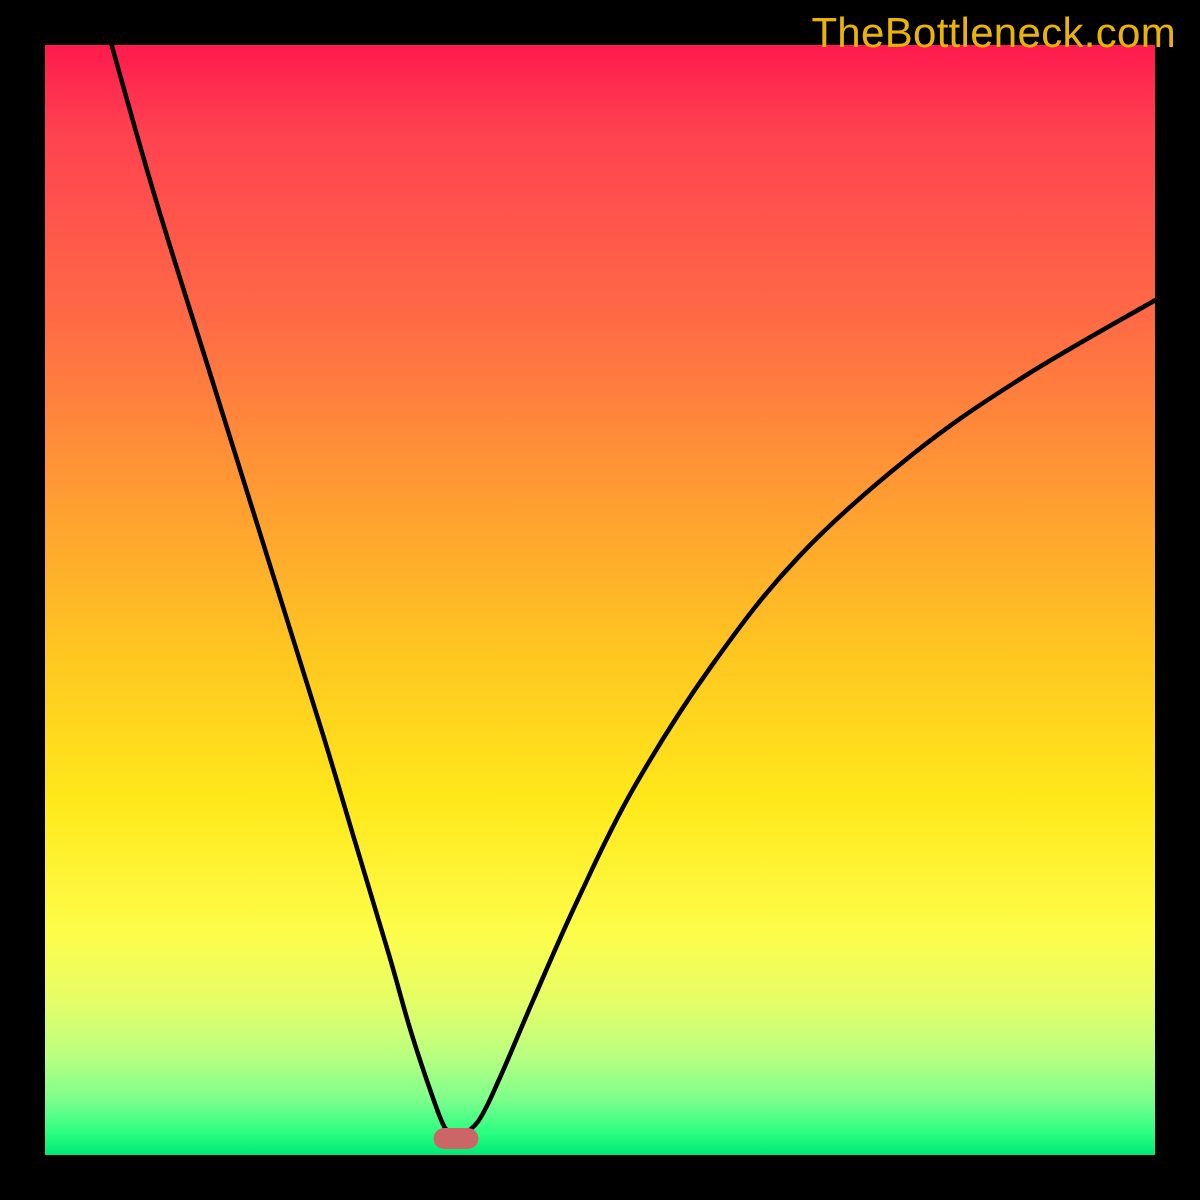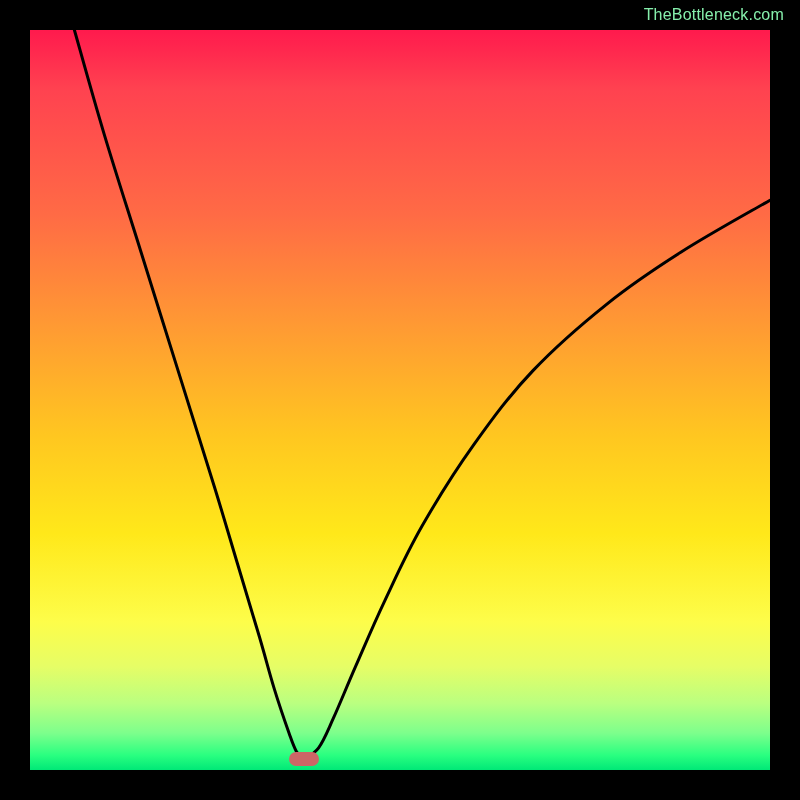--- a/index.html
+++ b/index.html
@@ -54,22 +54,22 @@
     height: 14px;
     background: #cc6666;
     border-radius: 7px;
     transform: translate(-50%, -50%);
     pointer-events: none;
   }
   .watermark {
     position: absolute;
     top: 6px;
     right: 16px;
-    color: #86efac;
-    font-size: 16px;
+    color: #eab308;
+    font-size: 28px;
     font-weight: 400;
     letter-spacing: 0.2px;
     pointer-events: none;
     user-select: none;
   }
 </style>
 </head>
 <body>
 
 <div class="frame">

